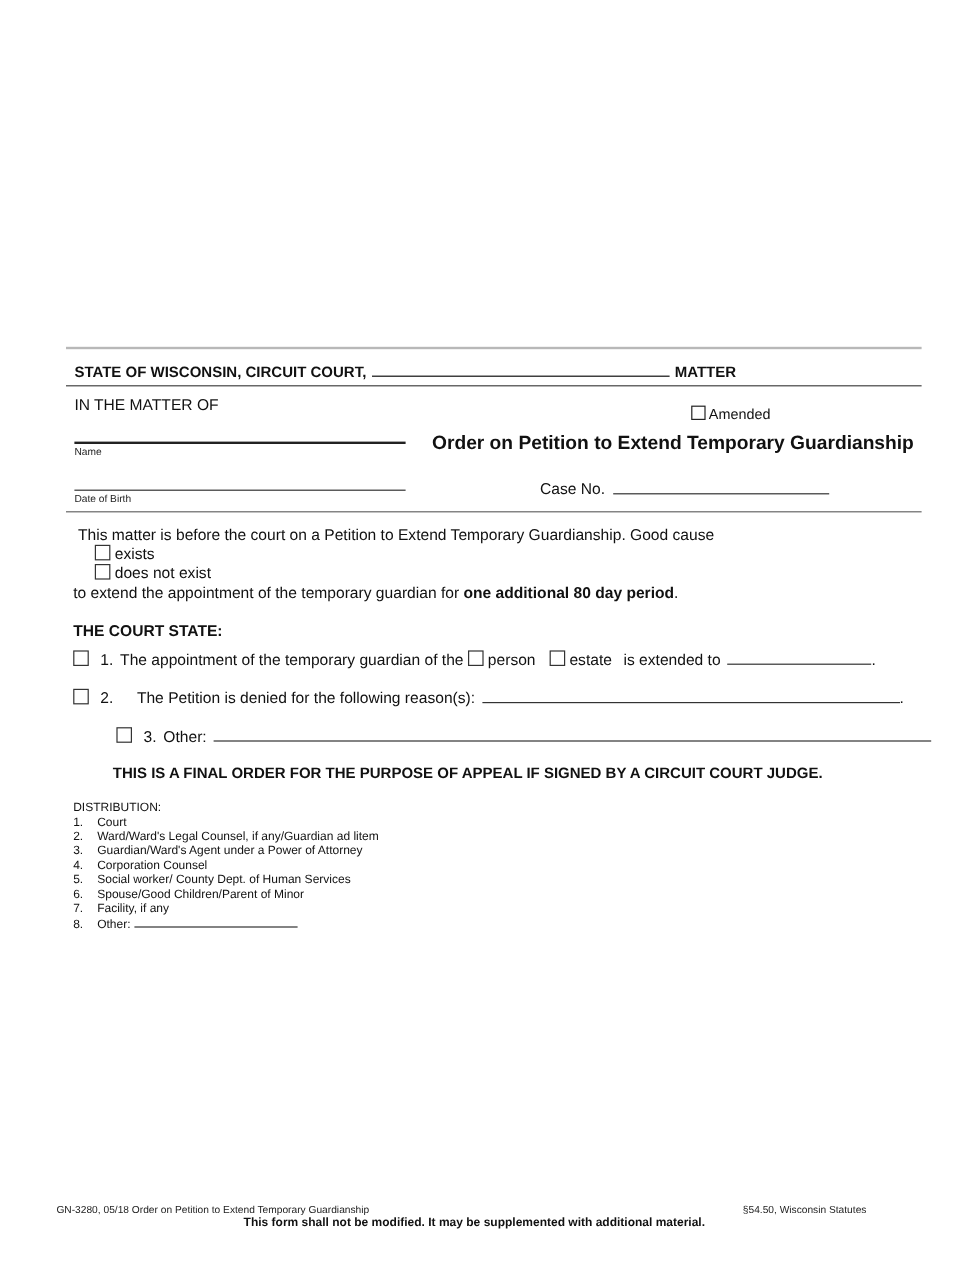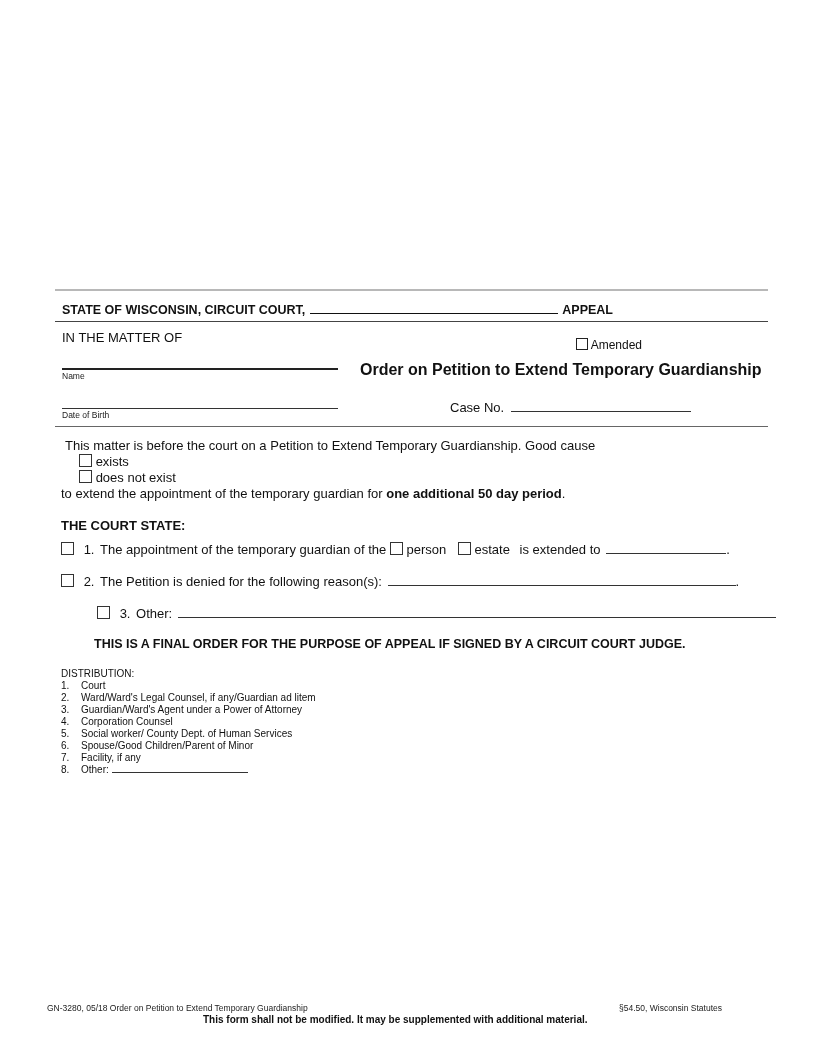--- a/index.html
+++ b/index.html
@@ -33,21 +33,21 @@
 
   .footer-left, .footer-right { font-size: 8.5px; white-space: nowrap; color: #222; text-align: center; }
   .footer-center { font-size: 10px; font-weight: bold; white-space: nowrap; }
 </style>
 </head>
 <body>
 
 <div class="abs rule-top"></div>
 
 <div class="abs caption" style="left:62px; top:302px;">
-  <span>STATE OF WISCONSIN, CIRCUIT COURT,</span><span class="blank"></span><span>APPEAL</span>
+  <span>STATE OF WISCONSIN, CIRCUIT COURT,</span><span class="blank"></span><span>MATTER</span>
 </div>
 <div class="abs rule" style="top:321px;"></div>
 
 <div class="abs txt" style="left:62px; top:330px;">IN THE MATTER OF</div>
 <div class="abs line" style="left:62px; top:368px; width:276px; height:1.5px; background:#222;"></div>
 <div class="abs small" style="left:62px; top:371px;">Name</div>
 <div class="abs line" style="left:62px; top:408px; width:276px;"></div>
 <div class="abs small" style="left:62px; top:410px;">Date of Birth</div>
 
 <div class="abs txt" style="left:528px; top:338px; font-size:12px;margin-left:48px;">
@@ -64,41 +64,41 @@
 <div class="abs txt" style="left:65px; top:438px;">This matter is before the court on a Petition to Extend Temporary Guardianship.  Good cause</div>
 <div class="abs txt" style="left:79px; top:454px;">
   <span class="cb cb-lg"></span>
   <span>exists</span>
 </div>
 <div class="abs txt" style="left:79px; top:470px;">
   <span class="cb cb-lg"></span>
   <span>does not exist</span>
 </div>
 <div class="abs txt" style="left:61px; top:486px;">
-  <span>to extend the appointment of the temporary guardian for </span><b>one additional 50 day period</b><span>.</span>
+  <span>to extend the appointment of the temporary guardian for </span><b>one additional 80 day period</b><span>.</span>
 </div>
 
 <div class="abs orders-head" style="left:61px; top:518px;">THE COURT STATE:</div>
 
 <div class="abs txt" style="left:61px; top:542px;">
   <span class="cb cb-lg"></span>
   <span style="margin-left:6px;">1.</span>
   <span style="margin-left:2px;">The appointment of the temporary guardian of the</span>
   <span class="cb cb-lg"></span>
   <span>person</span>
   <span class="cb cb-lg" style="margin-left:8px;"></span>
   <span>estate</span>
   <span style="margin-left:6px;">is extended to</span>
   <span class="uline" style="width:120px; margin-left:2px;"></span><span>.</span>
 </div>
 
 <div class="abs txt" style="left:61px; top:574px;">
   <span class="cb cb-lg"></span>
   <span style="margin-left:6px;">2.</span>
-  <span style="margin-left:2px;">The Petition is denied for the following reason(s):</span>
+  <span style="margin-left:16px;">The Petition is denied for the following reason(s):</span>
   <span class="uline" style="width:348px; margin-left:2px;"></span><span>.</span>
 </div>
 
 <div class="abs txt" style="left:61px; top:606px;padding-left:36px;">
   <span class="cb cb-lg"></span>
   <span style="margin-left:6px;">3.</span>
   <span style="margin-left:2px;">Other:</span>
   <span class="uline" style="width:598px; margin-left:2px;"></span>
 </div>
 

